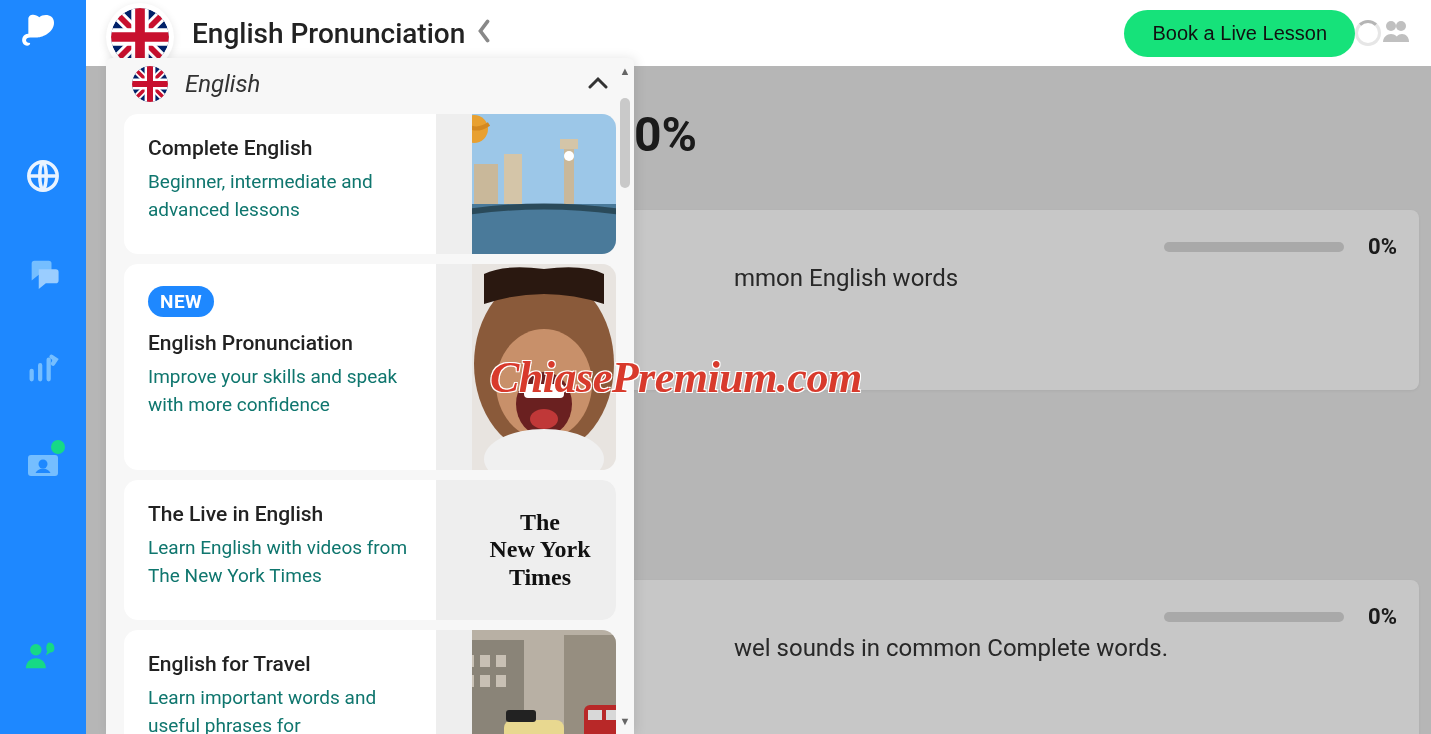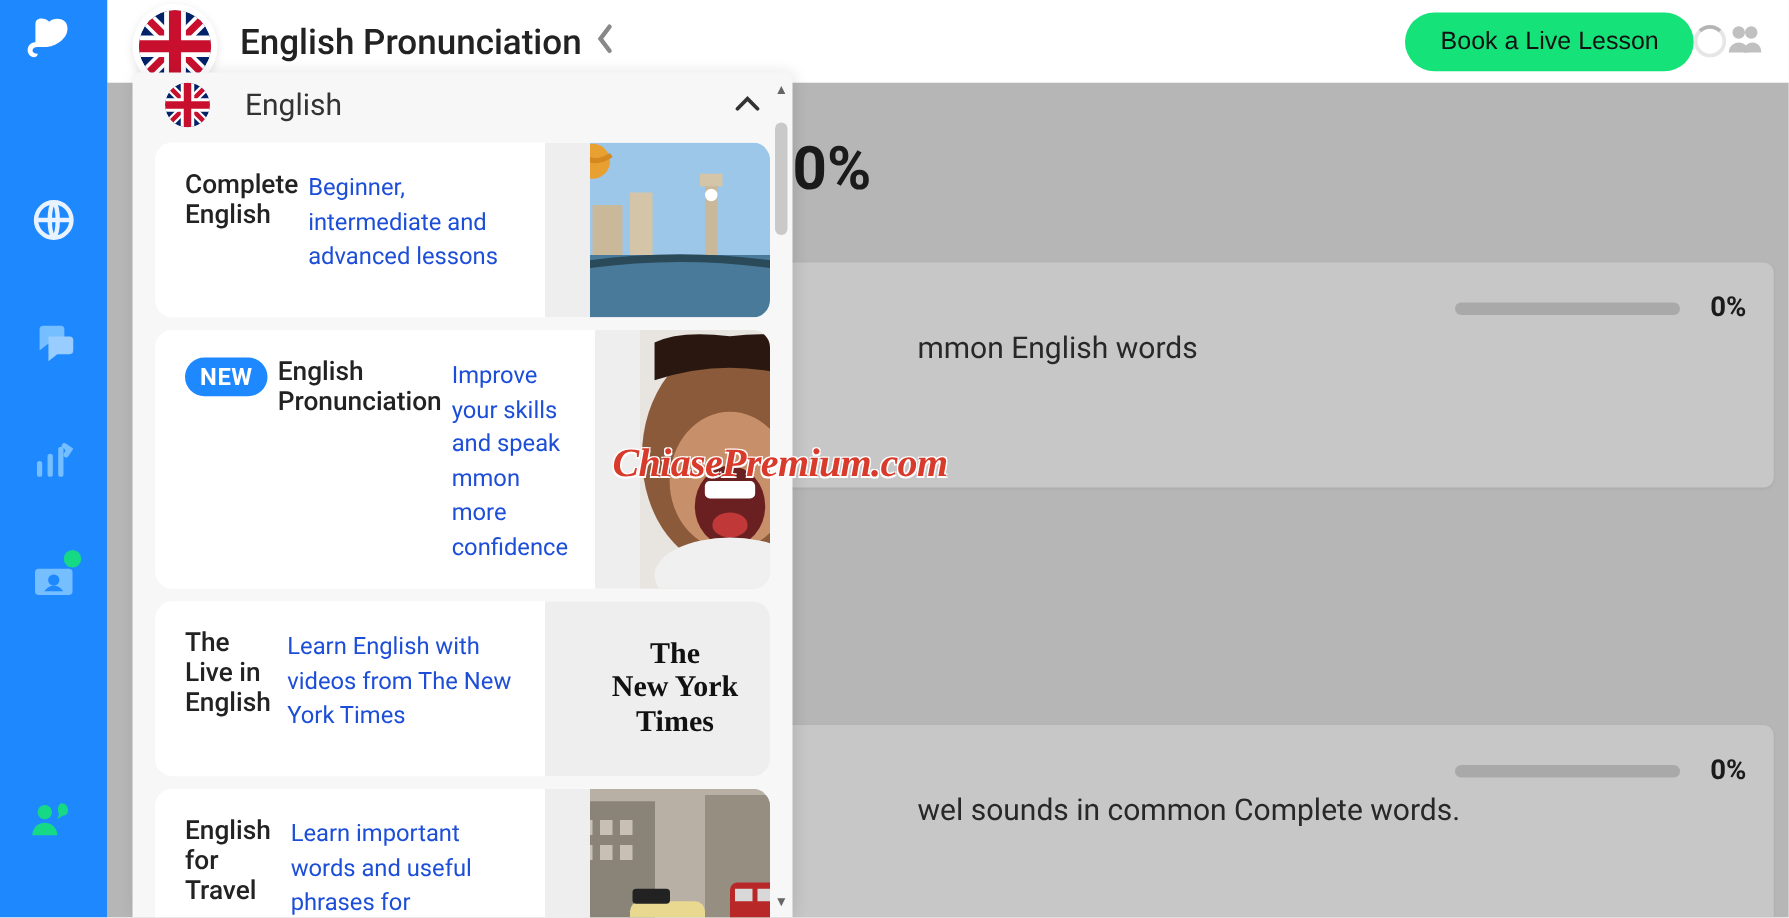--- a/index.html
+++ b/index.html
@@ -139,44 +139,45 @@
     z-index: 20;
     box-shadow: 2px 0 12px rgba(0,0,0,0.1);
     display: flex; flex-direction: column;
   }
   .dropdown-inner {
     flex: 1; overflow-y: hidden;
     padding: 0 18px 0 18px;
     position: relative;
   }
   .dropdown-header {
-    display: flex; align-items: center; gap: 28px;
+    display: flex; align-items: center; gap: 17px;
     padding: 8px 8px 12px 8px;
+    font-style: italic;
   }
   .dropdown-header .mini-flag { width: 36px; height: 36px; border-radius:50%; overflow:hidden; }
   .dropdown-header .lang-name { font-size: 24px; color: #333; flex: 1; }
   .collapse-caret { cursor: pointer; }
 
   .course-card {
     background: #fff; border-radius: 14px;
     display: flex;
     margin-bottom: 10px;
     overflow: hidden;
     min-height: 140px;
     cursor: pointer;
   }
   .course-card .text {
     flex: 1; padding: 22px 22px 20px 24px;
-    display: flex; flex-direction: row; gap: 8px;
+    display: flex; flex-direction: column; gap: 8px;
   }
   .course-card .title {
     font-size: 21px; font-weight: 500; color: #222;
   }
   .course-card .desc {
-    font-size: 19px; color: #1d4ed8; line-height: 1.45;
+    font-size: 19px; color: #0f766e; line-height: 1.45;
   }
   .course-card .thumb {
     width: 180px; flex-shrink: 0;
     display: flex; align-items:center; justify-content:center;
     background: #eee;
     padding-left: 36px;
   }
   .new-badge {
     background: #1e88ff; color: #fff; font-size: 19px; font-weight: 700;
     padding: 4px 12px; border-radius: 999px;
@@ -201,21 +202,21 @@
   .scroll-arrow.up { top: -4px; }
   .scroll-arrow.down { bottom: -4px; }
 
   
   .watermark {
     position: absolute;
     top: 352px; left: 490px;
     font-family: Georgia, "Times New Roman", serif;
     font-style: italic;
     font-weight: 700;
-    font-size: 32px;
+    font-size: 44px;
     color: #d83a2c;
     text-shadow: -1px -1px 0 #fff, 1px -1px 0 #fff, -1px 1px 0 #fff, 1px 1px 0 #fff;
     z-index: 30;
     pointer-events: none;
     letter-spacing: -0.5px;
   }
 
   
   .thumb svg { width:100%; height:100%; }
   .nyt-thumb {
@@ -377,21 +378,21 @@
           <path d="M10 8 Q20 20 35 10" stroke="#d48820" stroke-width="4" fill="none"></path>
           <path d="M0 100 Q90 85 180 100" stroke="#2a4a5a" stroke-width="6" fill="none"></path>
         </svg>
       </div>
     </div>
 
     <div class="course-card" style="min-height:206px;">
       <div class="text">
         <span class="new-badge">NEW</span>
         <div class="title">English Pronunciation</div>
-        <div class="desc">Improve your skills and speak mmon more confidence</div>
+        <div class="desc">Improve your skills and speak with more confidence</div>
       </div>
       <div class="thumb">
         <svg viewBox="0 0 180 206" preserveAspectRatio="xMidYMid slice">
           <rect width="180" height="206" fill="#e8e4e0"></rect>
           <ellipse cx="90" cy="100" rx="70" ry="90" fill="#8a5a3a"></ellipse>
           <ellipse cx="90" cy="120" rx="48" ry="55" fill="#c8906a"></ellipse>
           <ellipse cx="90" cy="140" rx="28" ry="32" fill="#6a2020"></ellipse>
           <rect x="70" y="120" width="40" height="14" rx="4" fill="#fff"></rect>
           <ellipse cx="90" cy="155" rx="14" ry="10" fill="#c03838"></ellipse>
           <ellipse cx="90" cy="195" rx="60" ry="30" fill="#f0f0f0"></ellipse>

